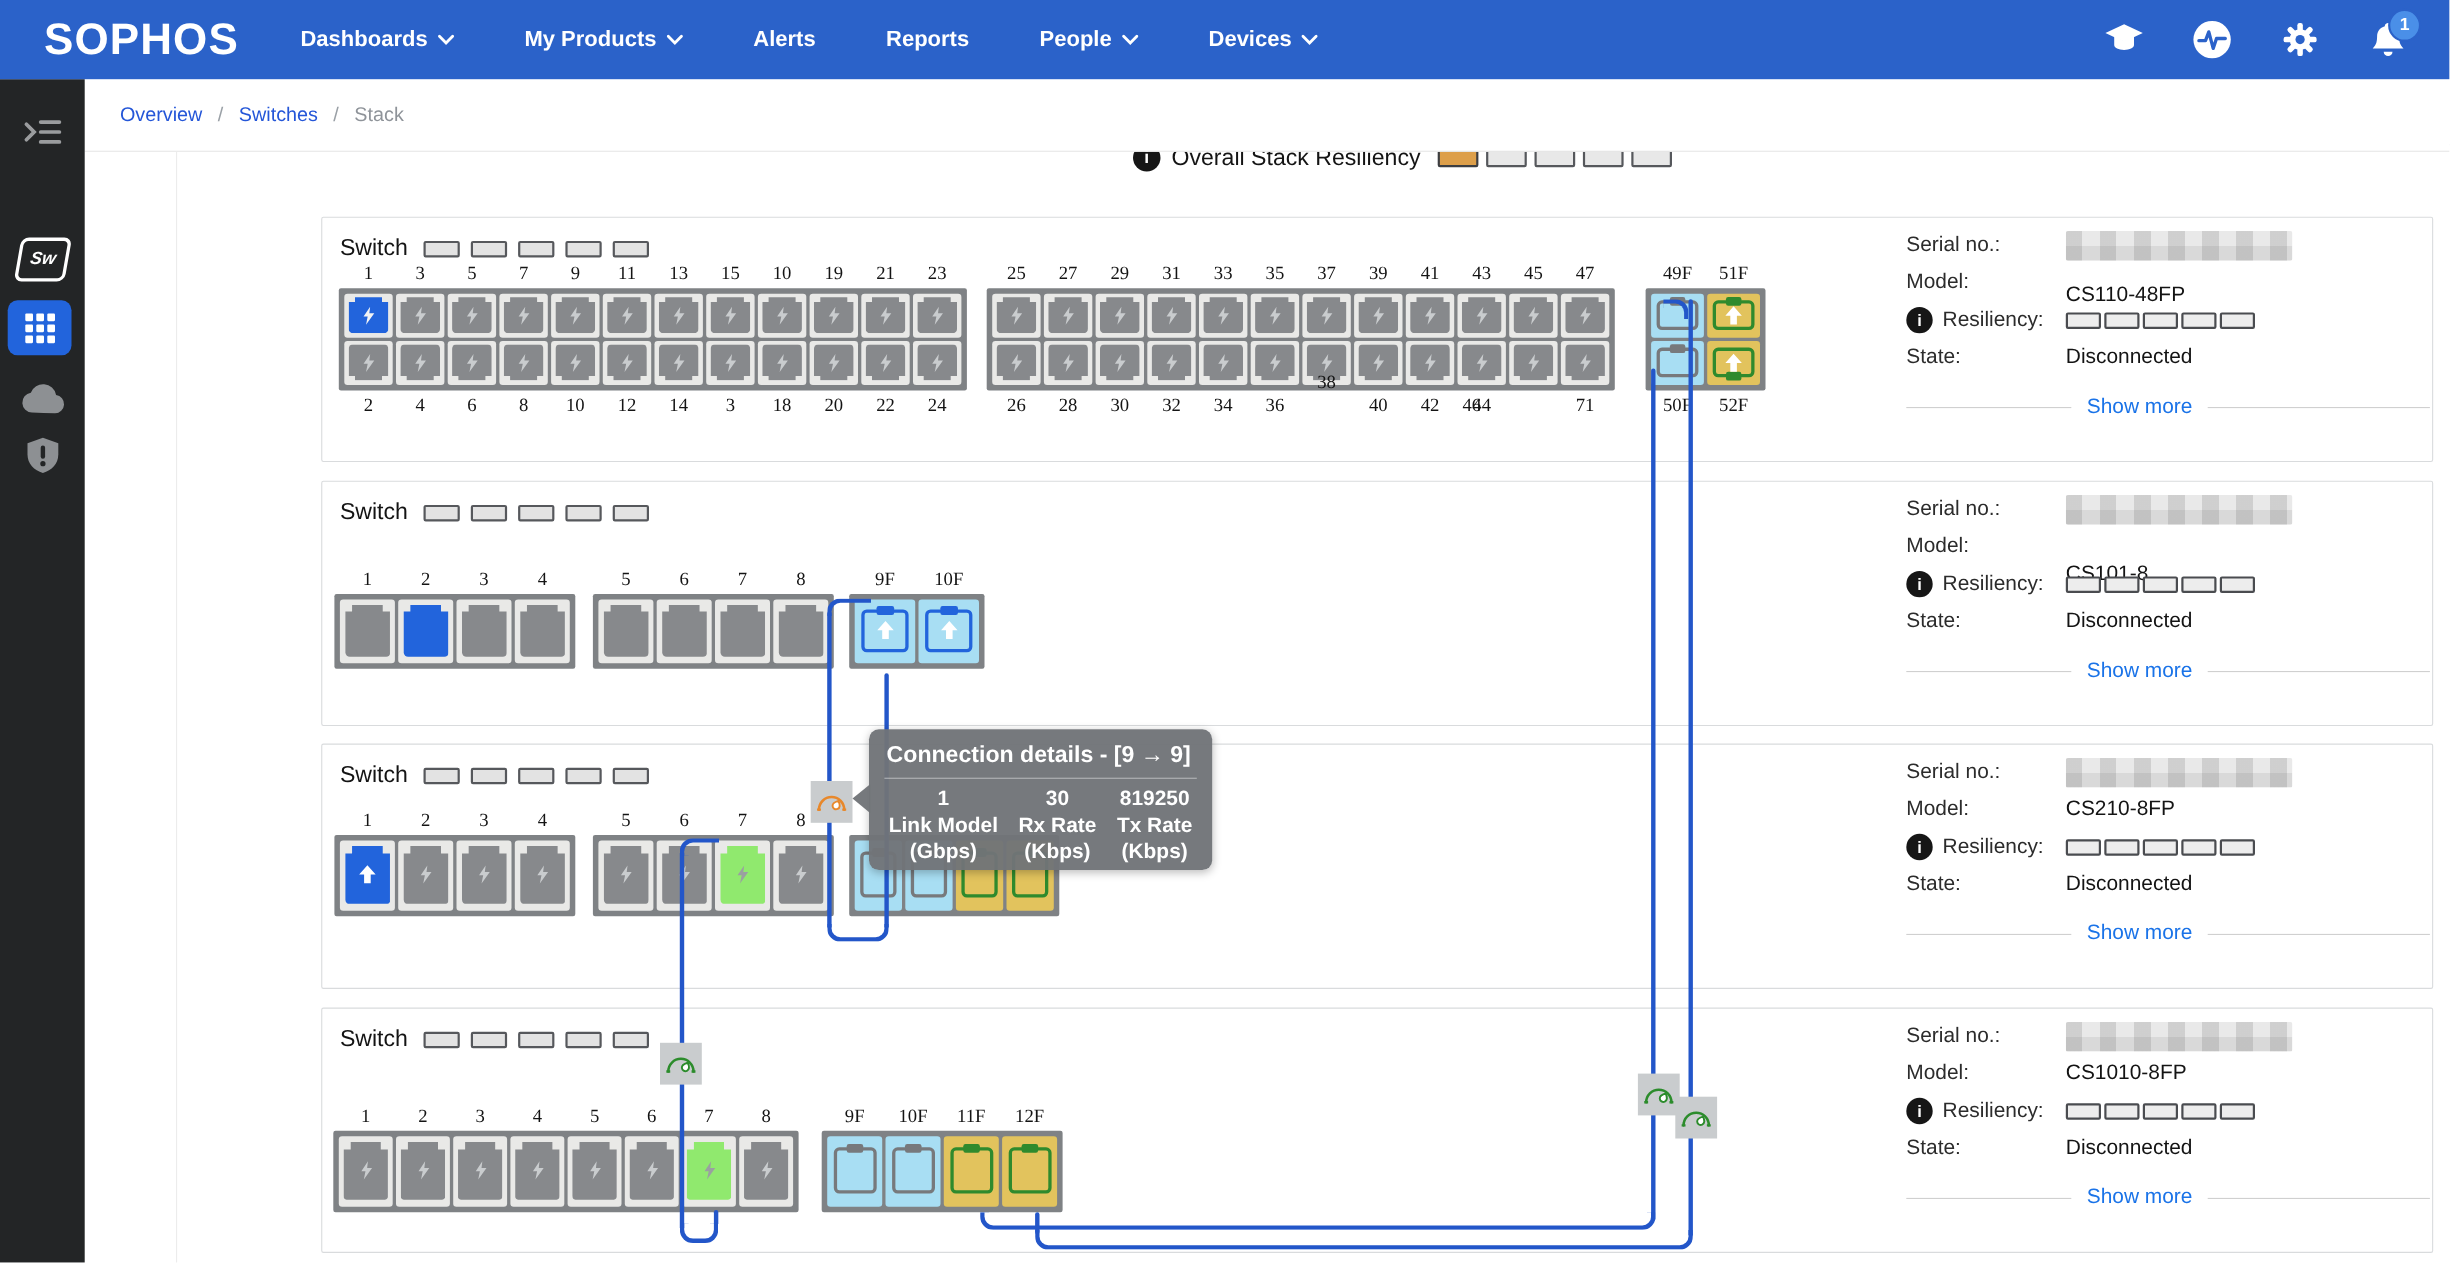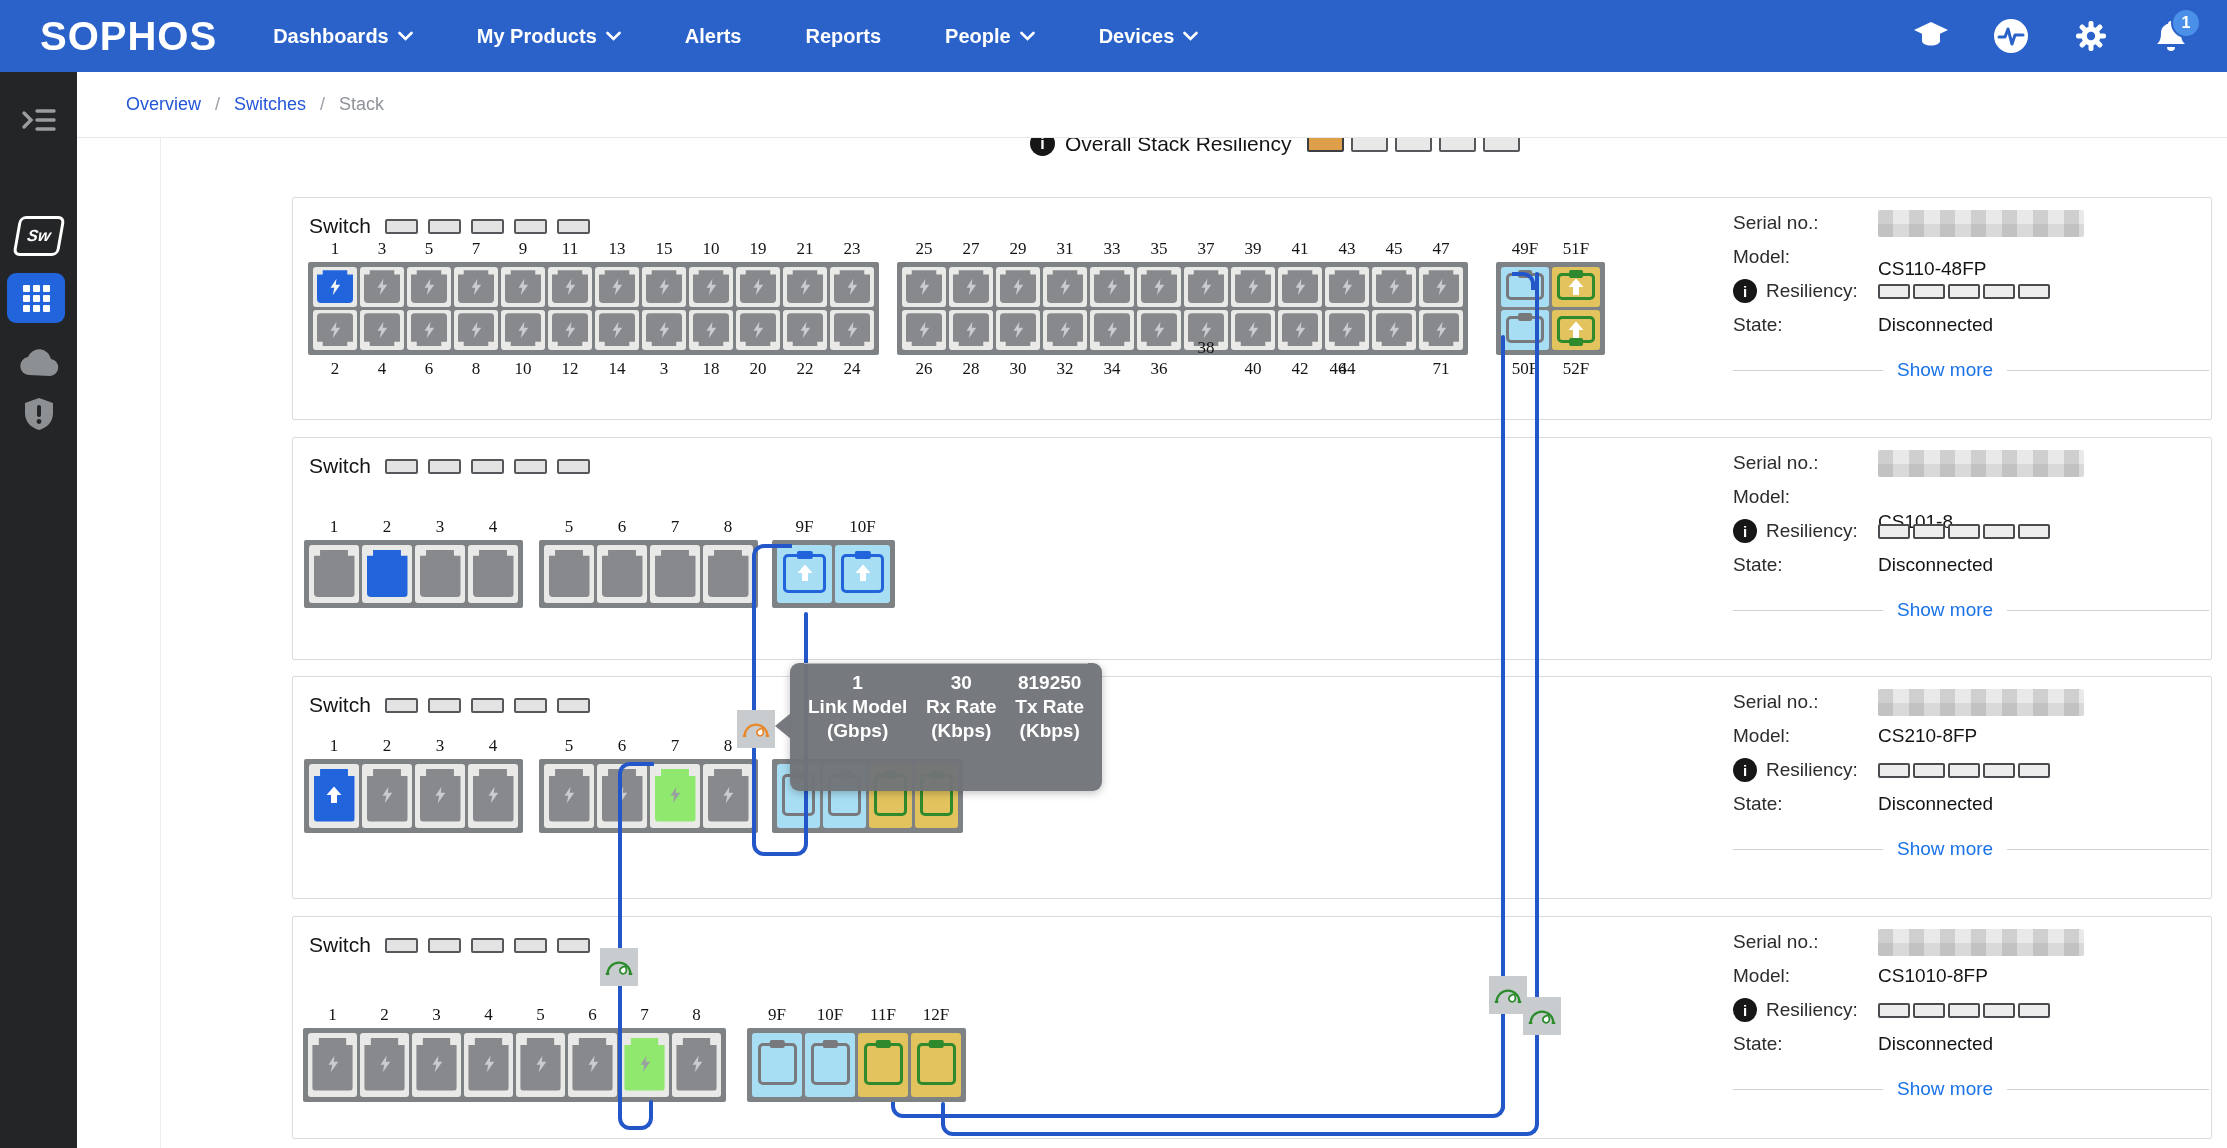--- a/index.html
+++ b/index.html
@@ -26,21 +26,21 @@
              display:flex;align-items:center;justify-content:center;}
   .grid9{display:grid;grid-template-columns:repeat(3,7px);grid-template-rows:repeat(3,7px);gap:3px;}
   .grid9 i{background:#fff;border-radius:1px;}
   .sw-badge{width:40px;height:34px;border:3px solid #fff;border-radius:7px;transform:skewX(-10deg);
             color:#fff;font-size:16px;font-weight:bold;font-style:italic;
             display:flex;align-items:center;justify-content:center;}
 
   
   #crumbbar{position:absolute;left:77px;top:72px;width:2150px;height:65px;background:#fff;
             border-bottom:1px solid #e7e7e7;display:flex;align-items:center;z-index:50;}
-  #breadcrumb{display:flex;align-items:center;gap:14px;margin-left:49px;font-size:18px;}
+  #breadcrumb{display:flex;align-items:center;gap:14px;margin-left:32px;font-size:18px;}
   .crumb-link{color:#2456d8;cursor:pointer;}
   .crumb-current{color:#8e9399;}
   .crumb-sep{color:#9aa0a6;}
 
   #content-vline{position:absolute;left:160px;top:137px;width:1px;height:1011px;background:#ececec;}
   #content-hline{position:absolute;left:160px;top:131px;width:2067px;height:1px;background:#ececec;}
 
   
   #stack-header{position:absolute;left:1022px;top:131px;display:flex;align-items:center;gap:10px;z-index:5;background:#fff;padding:0 8px;}
   .info-dot{width:25px;height:25px;border-radius:50%;background:#161616;color:#fff;
@@ -1145,20 +1145,21 @@
         <svg width="30" height="26" viewBox="0 0 34 28">
           <path d="M4 22a13 13 0 0 1 26 0" fill="none" stroke="#2c8c2c" stroke-width="2.6" stroke-linecap="round"></path>
           <path d="M2 22h4M28 22h4" stroke="#2c8c2c" stroke-width="2.4"></path>
           <path d="M24 13c2.2 4 1.6 7.2-.8 8.3-2.4 1.1-5-.5-5.2-3.1-.2-2.4 2-4 6-5.2Z" fill="#fff" stroke="#2c8c2c" stroke-width="2"></path>
         </svg>
       </div>
     </div>
 
   <div id="tooltip">
     <div class="arrow"></div>
+    <div id="tt-title">Connection details - [9 → 9]</div>
     <div id="tt-div"></div>
     <div id="tt-cols">
         <div class="tt-col">
           <div class="tt-val">1</div>
           <div class="tt-lab">Link Model</div>
           <div class="tt-lab">(Gbps)</div>
         </div>
         <div class="tt-col">
           <div class="tt-val">30</div>
           <div class="tt-lab">Rx Rate</div>

